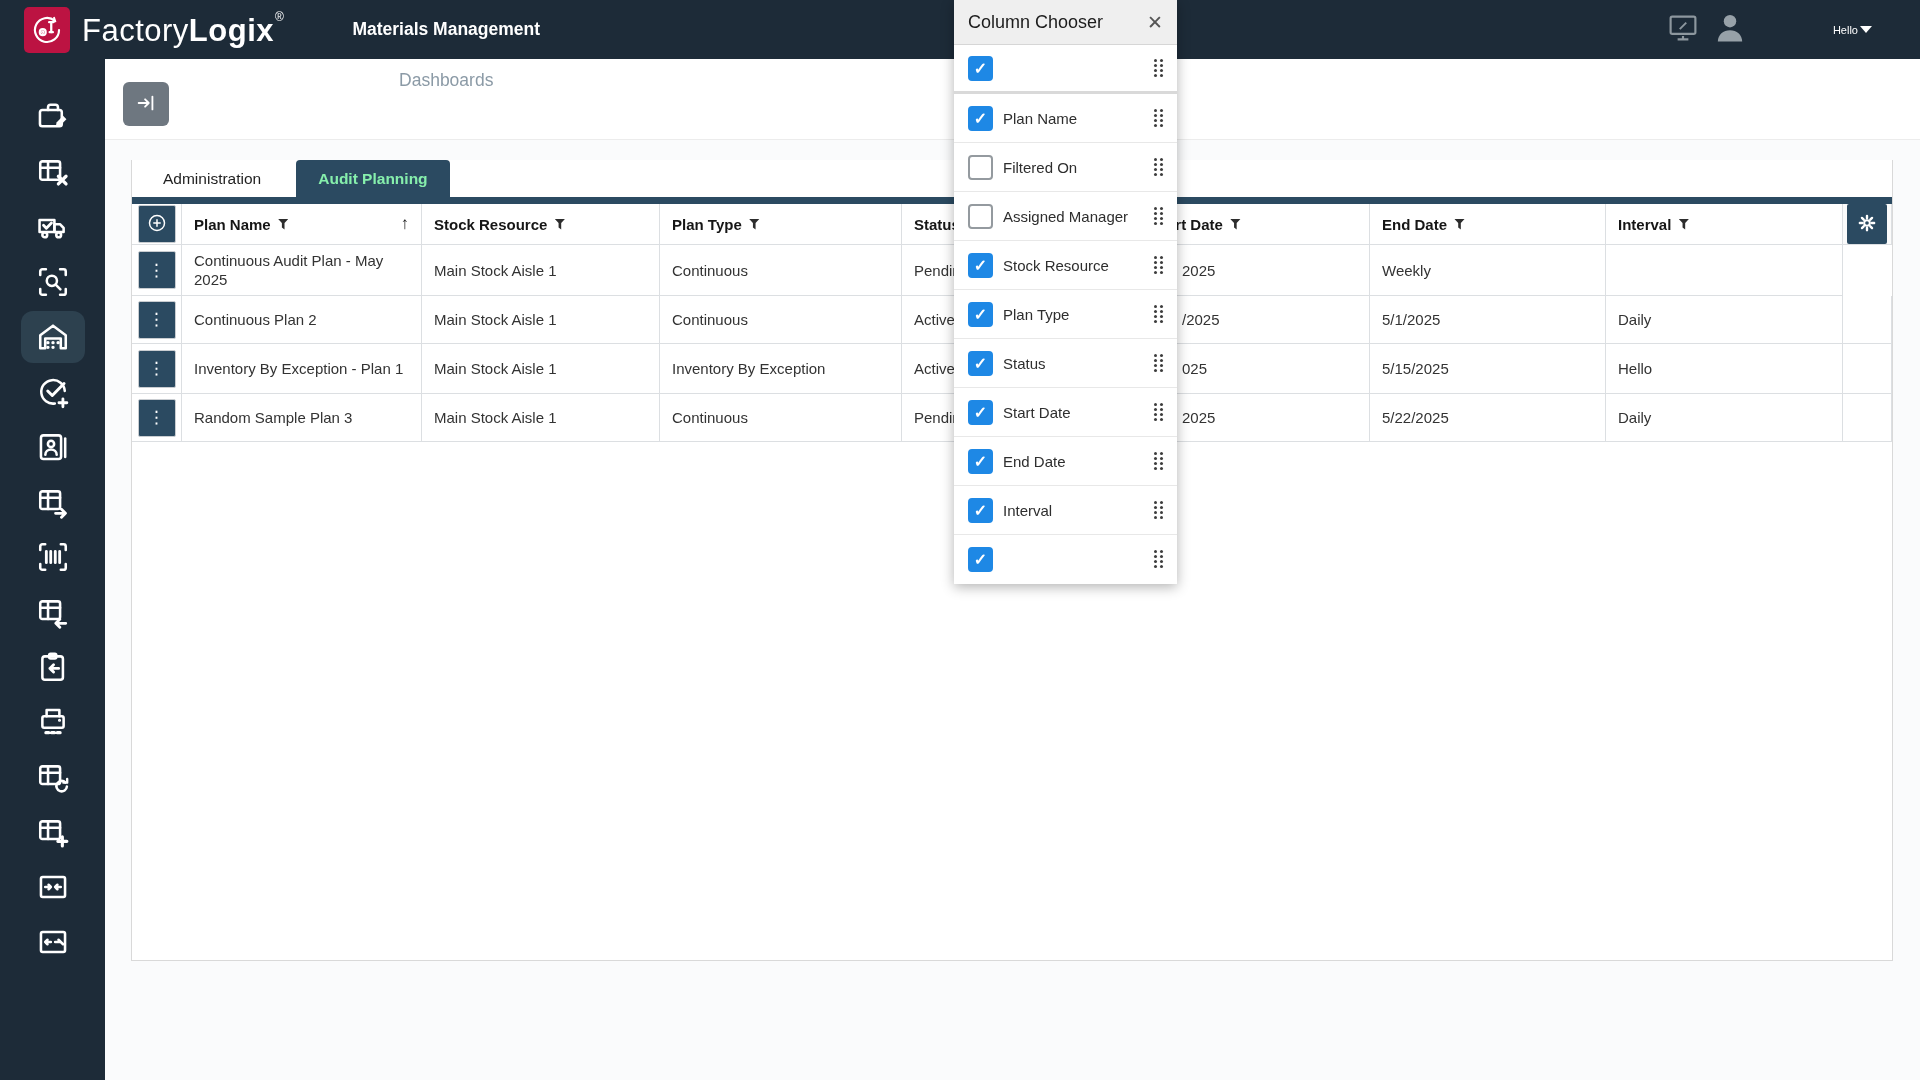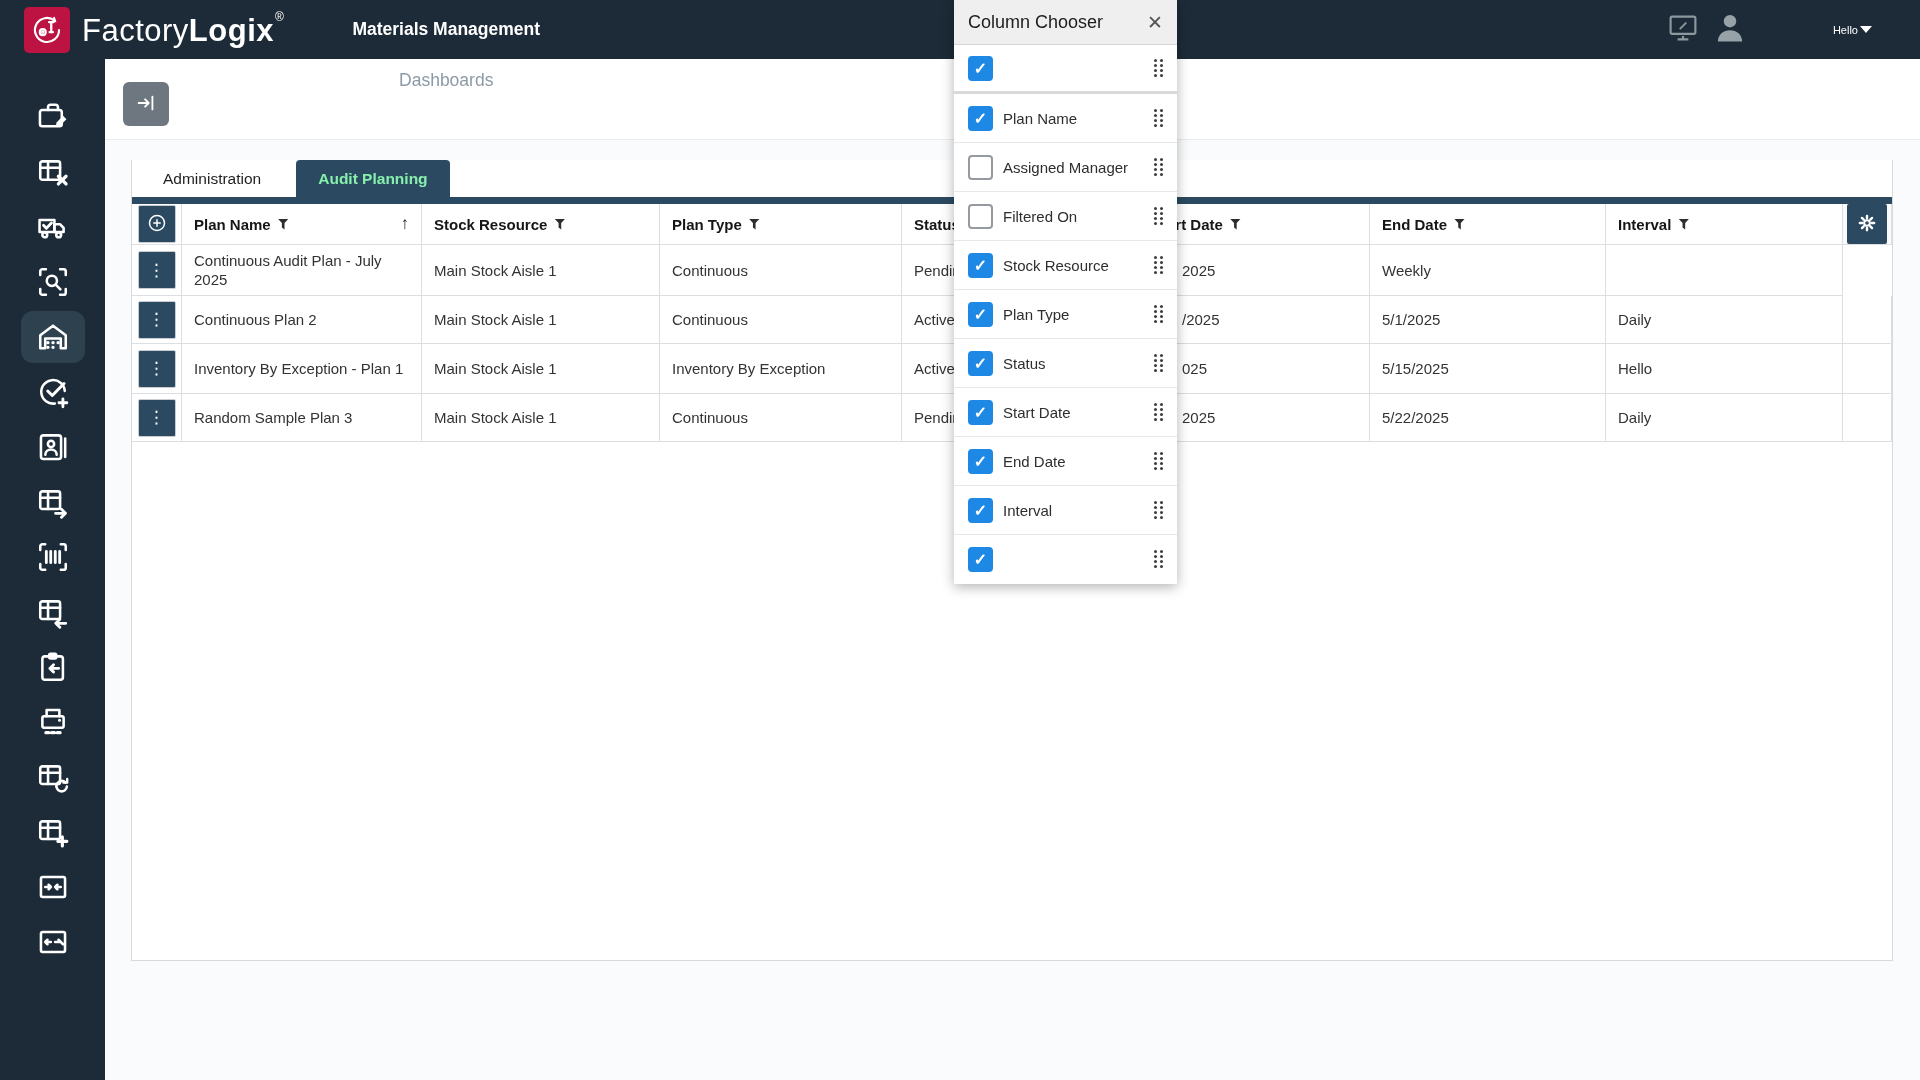--- a/index.html
+++ b/index.html
@@ -362,21 +362,21 @@
             </button>
           </div>
         </div>
 
         <div class="trow" style="height:51px">
           <div class="td actcell">
               <button class="cell-btn">
                 <span class="dotsv">⋮</span>
               </button>
             </div>
-          <div class="td wrap">Continuous Audit Plan - July 2025</div>
+          <div class="td wrap">Continuous Audit Plan - May 2025</div>
           <div class="td">Main Stock Aisle 1</div>
           <div class="td">Continuous</div>
           <div class="td">Pending</div>
           <div class="td pad-start">2025</div>
           <div class="td">Weekly</div>
           <div class="td"></div>
         </div>
 
         <div class="trow" style="height:48px">
           <div class="td actcell">
@@ -443,33 +443,33 @@
       </div>
     <div class="cc-row">
         <span class="cb on"></span>
         <span class="cc-label">Plan Name</span>
         <span class="drag">
           <i class="dots"></i>
         </span>
       </div>
     <div class="cc-row">
         <span class="cb"></span>
+        <span class="cc-label">Filtered On</span>
+        <span class="drag">
+          <i class="dots"></i>
+        </span>
+      </div>
+    <div class="cc-row">
+        <span class="cb"></span>
         <span class="cc-label">Assigned Manager</span>
         <span class="drag">
           <i class="dots"></i>
         </span>
       </div>
     <div class="cc-row">
-        <span class="cb"></span>
-        <span class="cc-label">Filtered On</span>
-        <span class="drag">
-          <i class="dots"></i>
-        </span>
-      </div>
-    <div class="cc-row">
         <span class="cb on"></span>
         <span class="cc-label">Stock Resource</span>
         <span class="drag">
           <i class="dots"></i>
         </span>
       </div>
     <div class="cc-row">
         <span class="cb on"></span>
         <span class="cc-label">Plan Type</span>
         <span class="drag">

